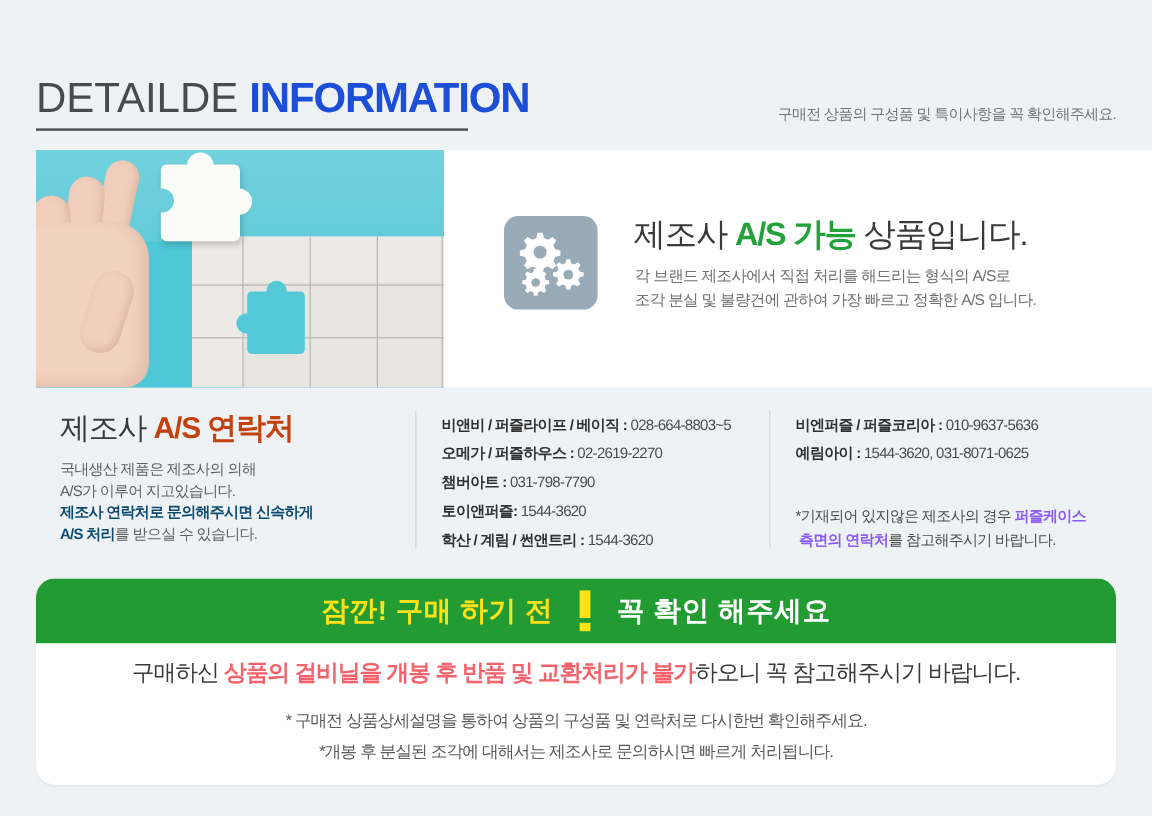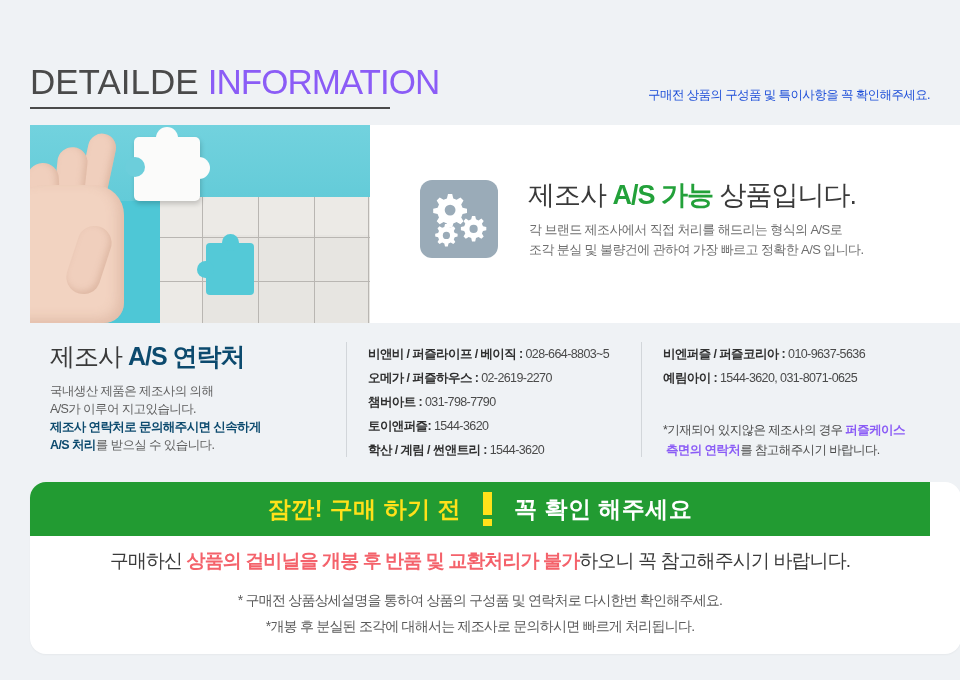--- a/index.html
+++ b/index.html
@@ -37,38 +37,38 @@
     line-height: 40px;
     letter-spacing: -0.5px;
     white-space: nowrap;
   }
   .header-title .light {
     font-weight: 300;
     color: #4a4a4a;
     letter-spacing: 0px;
   }
   .header-title .bold {
-    font-weight: normal;
-    color: #8b5cf6;
+    font-weight: bold;
+    color: #1d4ed8;
     letter-spacing: -1px;
   }
   .title-underline {
     position: absolute;
     left: 0;
     top: 45px;
     width: 360px;
     height: 2px;
     background: #4a4a4a;
   }
   .header-subtitle {
     position: absolute;
     right: 0;
     top: 25px;
     font-size: 12.5px;
-    color: #1d4ed8;
+    color: #737373;
     letter-spacing: -0.6px;
     white-space: nowrap;
   }
 
   
   .hero {
     position: absolute;
     left: 30px;
     top: 125px;
     width: 900px;
@@ -231,21 +231,21 @@
   }
   .contact-left h3 {
     margin: 0;
     font-size: 25px;
     font-weight: normal;
     letter-spacing: -1px;
     color: #3a3a3a;
     white-space: nowrap;
   }
   .contact-left h3 .accent {
-    color: #0c4a6e;
+    color: #c2410c;
     font-weight: bold;
   }
   .contact-left p {
     margin: 9px 0 0 0;
     font-size: 12.5px;
     line-height: 18px;
     color: #5e5e5e;
     letter-spacing: -0.6px;
     white-space: nowrap;
   }
@@ -299,21 +299,20 @@
   .notice {
     position: absolute;
     left: 30px;
     top: 482px;
     width: 900px;
     height: 172px;
     border-radius: 16px;
     background: #ffffff;
     overflow: hidden;
     box-shadow: 0 1px 2px rgba(0,0,0,0.04);
-    padding-left: 31px;
   }
   .notice-banner {
     position: absolute;
     left: 0; top: 0;
     width: 900px;
     height: 54px;
     background: #229b32;
   }
   .banner-inner {
     position: absolute;

